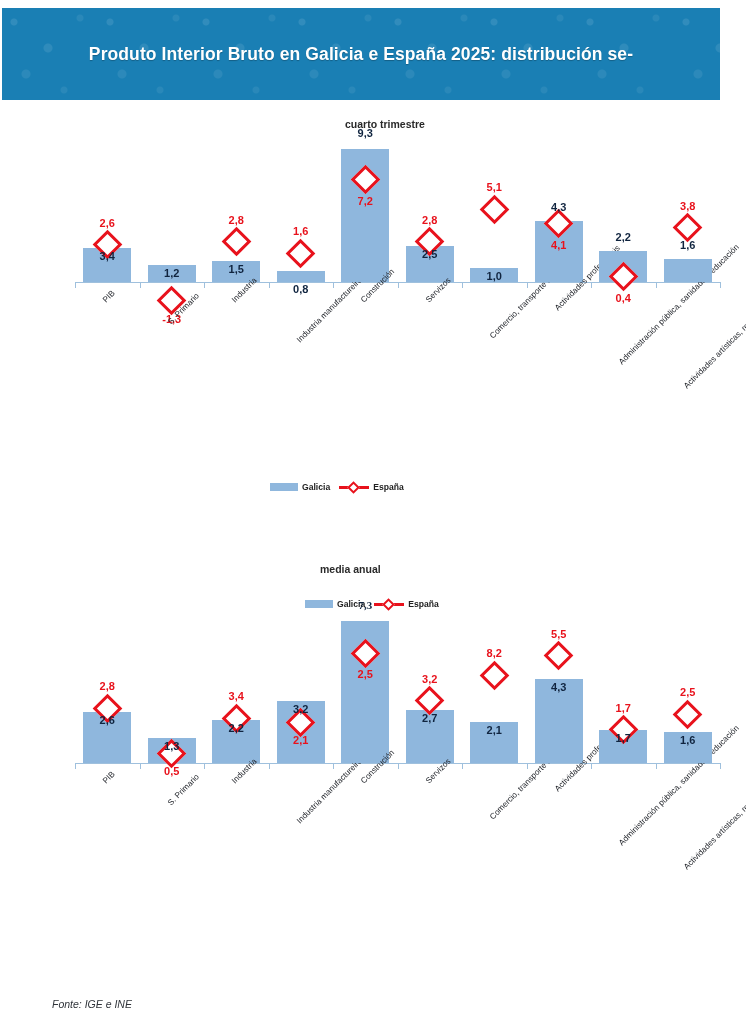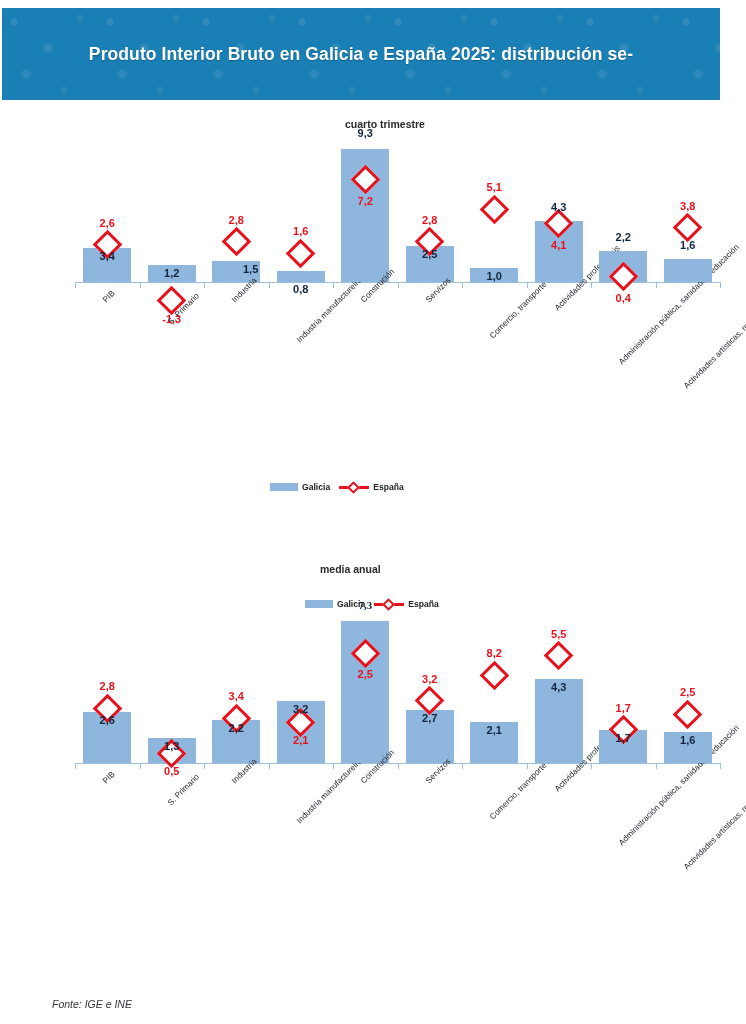--- a/index.html
+++ b/index.html
@@ -107,21 +107,21 @@
       <div class="bar-label" style="left: 10.25px; width: 44px; top: 139.68px;">3,4</div>
       <div class="esp-label" style="left: 10.25px; width: 44px; top: 106.82px;">2,6</div>
       <div class="cat" style="left: 26.25px; top: 188px;">PIB</div>
       <div class="bar" title="S. Primario · Galicia 1,2" style="left: 72.75px; width: 48px; height: 17.16px; top: 154.84px;"></div>
       <div class="diamond" title="S. Primario · España -1,3" style="left: 86.25px; top: 180.09px;"></div>
       <div class="bar-label" style="left: 74.75px; width: 44px; top: 156.84px;">1,2</div>
       <div class="esp-label" style="left: 74.75px; width: 44px; top: 202.59px;">-1,3</div>
       <div class="cat" style="left: 90.75px; top: 210px;">S. Primario</div>
       <div class="bar" title="Industria · Galicia 1,5" style="left: 137.25px; width: 48px; height: 21.45px; top: 150.55px;"></div>
       <div class="diamond" title="Industria · España 2,8" style="left: 150.75px; top: 121.46px;"></div>
-      <div class="bar-label" style="left: 139.25px; width: 44px; top: 152.55px; text-align: right;">1,5</div>
+      <div class="bar-label" style="left: 139.25px; width: 44px; top: 152.55px;">1,5</div>
       <div class="esp-label" style="left: 139.25px; width: 44px; top: 103.96px;">2,8</div>
       <div class="cat" style="left: 155.25px; top: 188px;">Industria</div>
       <div class="bar" title="Industria manufactureira · Galicia 0,8" style="left: 201.75px; width: 48px; height: 11.44px; top: 160.56px;"></div>
       <div class="diamond" title="Industria manufactureira · España 2,0" style="left: 215.25px; top: 132.9px;"></div>
       <div class="bar-label" style="left: 203.75px; width: 44px; top: 173px;">0,8</div>
       <div class="esp-label" style="left: 203.75px; width: 44px; top: 115.4px;">1,6</div>
       <div class="cat" style="left: 219.75px; top: 228px;">Industria manufactureira</div>
       <div class="bar" title="Construción · Galicia 9,3" style="left: 266.25px; width: 48px; height: 132.99px; top: 39.01px;"></div>
       <div class="diamond" title="Construción · España 7,2" style="left: 279.75px; top: 58.54px;"></div>
       <div class="bar-label" style="left: 268.25px; width: 44px; top: 17.01px;">9,3</div>

